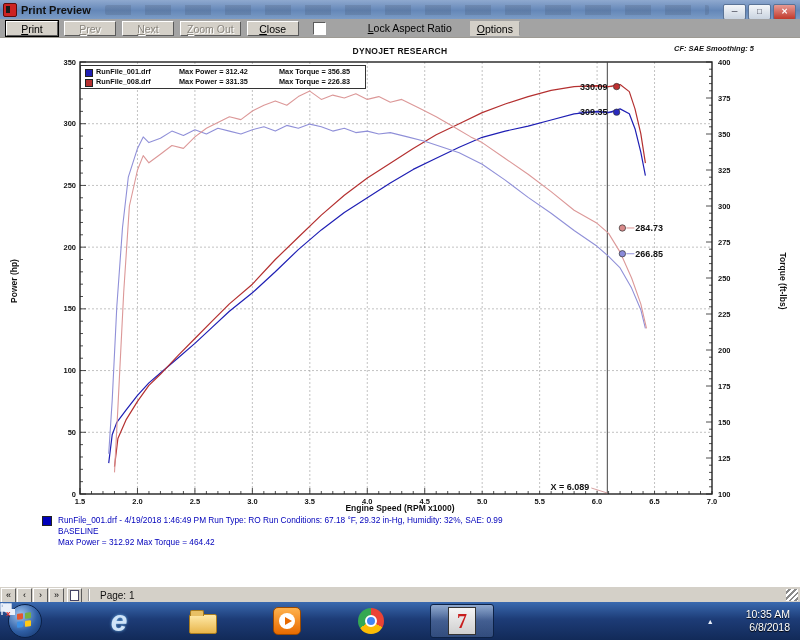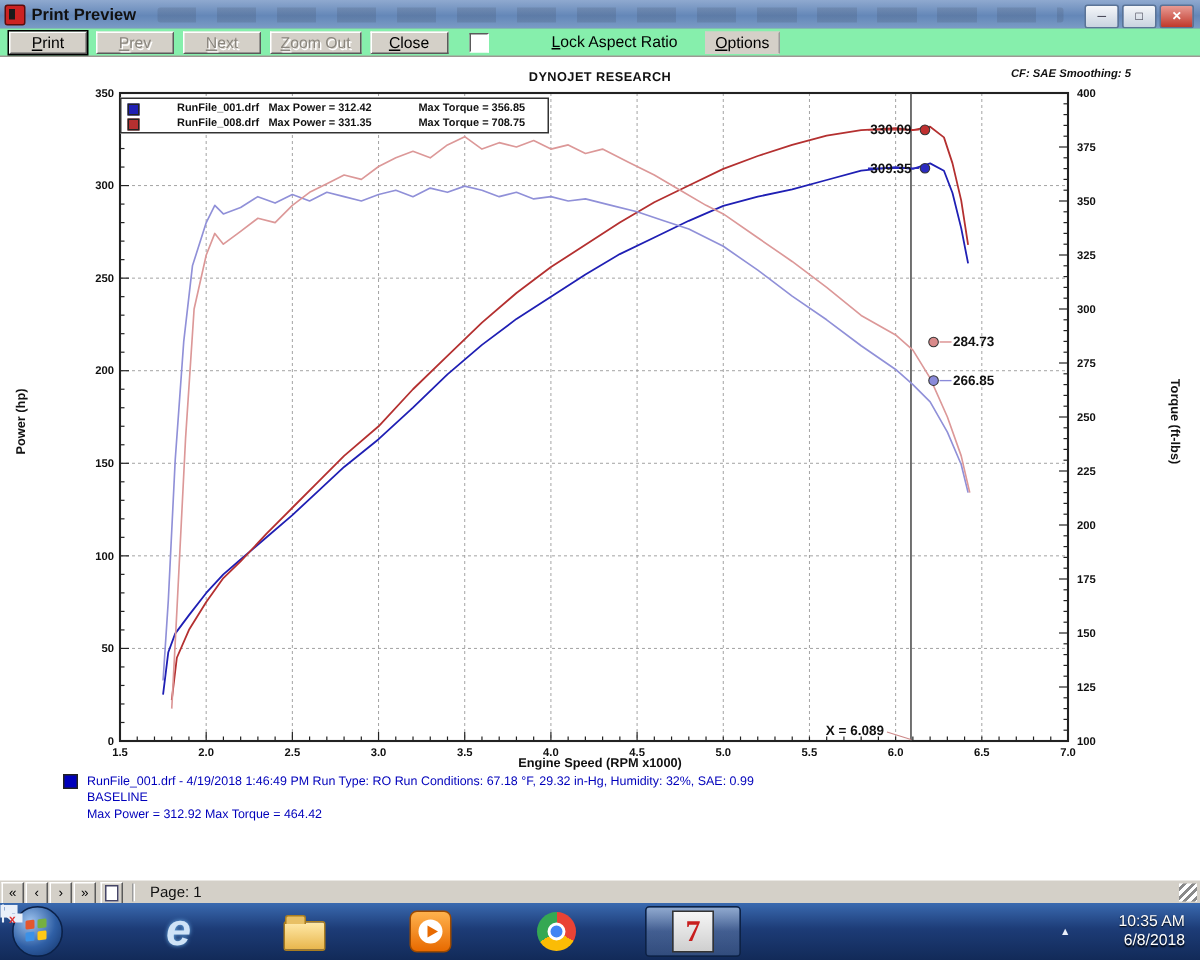--- a/index.html
+++ b/index.html
@@ -14,21 +14,21 @@
     border-radius:2px;position:relative;}
   .app-icon::after{content:"";position:absolute;left:2px;top:2px;width:4px;height:7px;background:#1a1a1a;}
   .title-text{font-size:11px;font-weight:bold;color:#111;}
   .title-ghost{flex:1;height:10px;margin:0 14px;background:
     repeating-linear-gradient(90deg,rgba(60,70,90,.18) 0 26px,rgba(60,70,90,0) 26px 40px);border-radius:2px;}
   .win-btn{width:21px;height:14px;margin-right:2px;font-size:8px;line-height:13px;text-align:center;
     background:linear-gradient(#f4f6f9,#c9d3e0);border:1px solid #5a7396;border-radius:2px;color:#223;}
   .win-btn.close{background:linear-gradient(#e89a93,#c0392b);color:#fff;font-weight:bold;margin-right:4px;}
 
   
-  .toolbar{position:absolute;left:0;top:19px;width:800px;height:18px;background:#86efac;
+  .toolbar{position:absolute;left:0;top:19px;width:800px;height:18px;background:#a3a3a3;
     border-bottom:1px solid #9d9a93;display:flex;align-items:center;}
   .tb-btn{height:15px;min-width:52px;margin-left:6px;padding:0 6px;font-size:10.5px;text-align:center;
     line-height:14px;background:#d4d0c8;border:1px solid;border-color:#fff #5a5a5a #5a5a5a #fff;color:#000;}
   .tb-btn.default{outline:1px solid #000;}
   .tb-btn.disabled{color:#8a867e;text-shadow:1px 1px 0 #fff;}
   .tb-btn::first-letter{text-decoration:underline;}
   .chk-wrap{display:flex;align-items:center;margin-left:14px;}
   .chk{width:11px;height:11px;background:#fff;border:1px solid;border-color:#5a5a5a #fff #fff #5a5a5a;}
   .chk-label{font-size:10.5px;margin-left:5px;padding-left:37px;}
   .chk-label::first-letter{text-decoration:underline;}
@@ -44,21 +44,21 @@
   #ylab-left{left:-8px;top:238px;transform:rotate(-90deg);}
   #ylab-right{right:-12px;top:238px;transform:rotate(90deg);}
   #xlab{left:250px;top:465px;width:300px;text-align:center;}
   svg{position:absolute;left:0;top:0;}
 
   
   .legend{position:absolute;left:80px;top:27px;width:284px;background:#fff;
     border:1px solid #333;padding:1px 0;}
   .lg-row{position:relative;height:10px;font-size:7.3px;font-weight:bold;color:#111;}
   .lg-sq{position:absolute;left:4px;top:2px;width:6px;height:6px;border:1px solid #222;}
-  .lg-file{position:absolute;left:15px;top:0;margin-left:22px;}
+  .lg-file{position:absolute;left:15px;top:0;}
   .lg-pow{position:absolute;left:98px;top:0;}
   .lg-trq{position:absolute;left:198px;top:0;}
 
   
   .info{position:absolute;left:42px;top:477px;font-size:8.3px;line-height:11px;}
   .info-run{position:relative;margin-bottom:5px;padding-left:16px;}
   .info-sq{position:absolute;left:0;top:1px;width:8px;height:8px;border:1px solid #222;}
 
   
   .statusbar{position:absolute;left:0;top:586px;width:800px;height:16px;background:#d4d0c8;
@@ -373,21 +373,21 @@
         <div class="lg-row">
           <span class="lg-sq" style="background:#1f1fb4"></span>
           <span class="lg-file">RunFile_001.drf</span>
           <span class="lg-pow">Max Power = 312.42</span>
           <span class="lg-trq">Max Torque = 356.85</span>
         </div>
         <div class="lg-row">
           <span class="lg-sq" style="background:#b43030"></span>
           <span class="lg-file">RunFile_008.drf</span>
           <span class="lg-pow">Max Power = 331.35</span>
-          <span class="lg-trq">Max Torque = 708.75</span>
+          <span class="lg-trq">Max Torque = 226.83</span>
         </div>
       </div>
 
     <div class="info" id="info">
         <div class="info-run" style="color: rgb(0, 0, 187);">
           <span class="info-sq" style="background:#0000bb"></span>
           <div>RunFile_001.drf - 4/19/2018 1:46:49 PM  Run Type: RO  Run Conditions: 67.18 °F, 29.32 in-Hg,  Humidity:  32%, SAE: 0.99</div>
           <div>BASELINE</div>
           <div>Max Power = 312.92  Max Torque = 464.42</div>
         </div>

